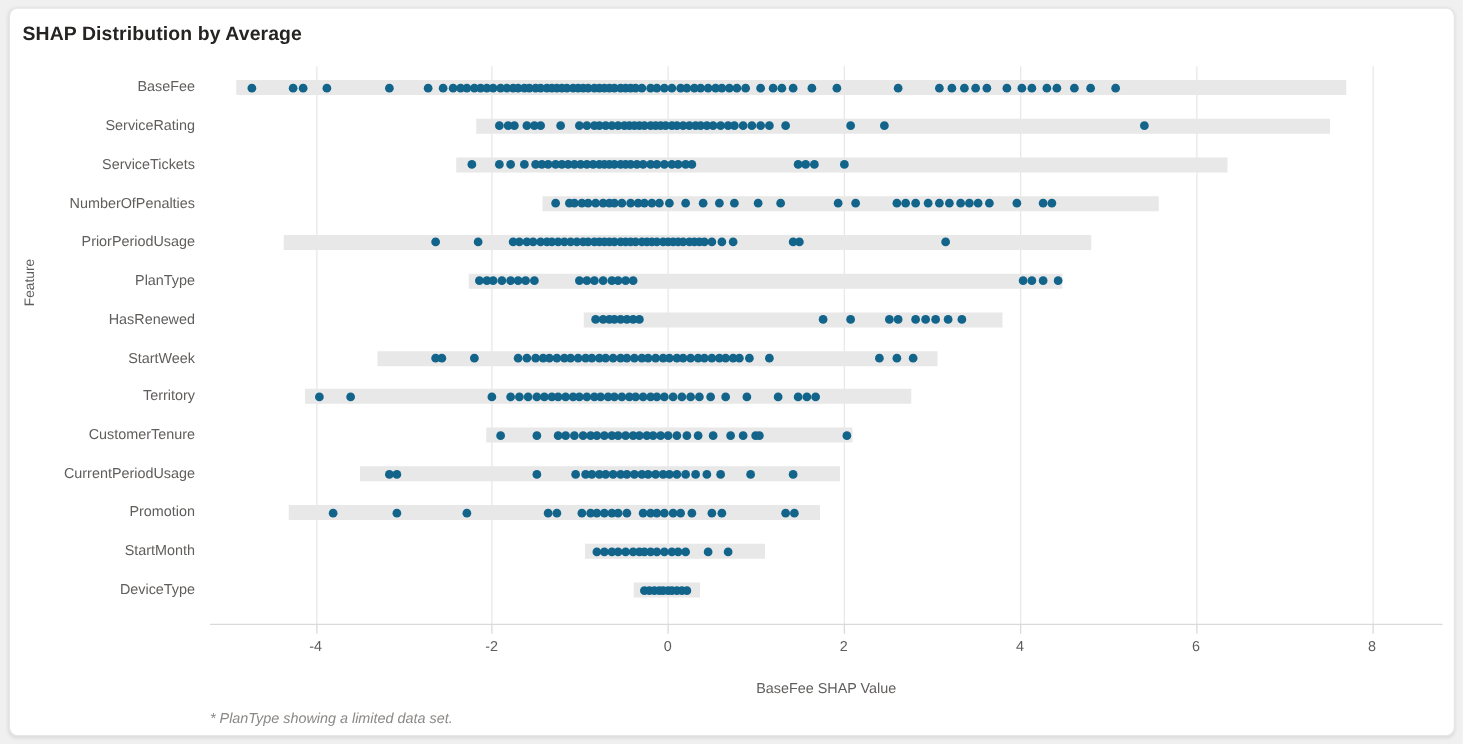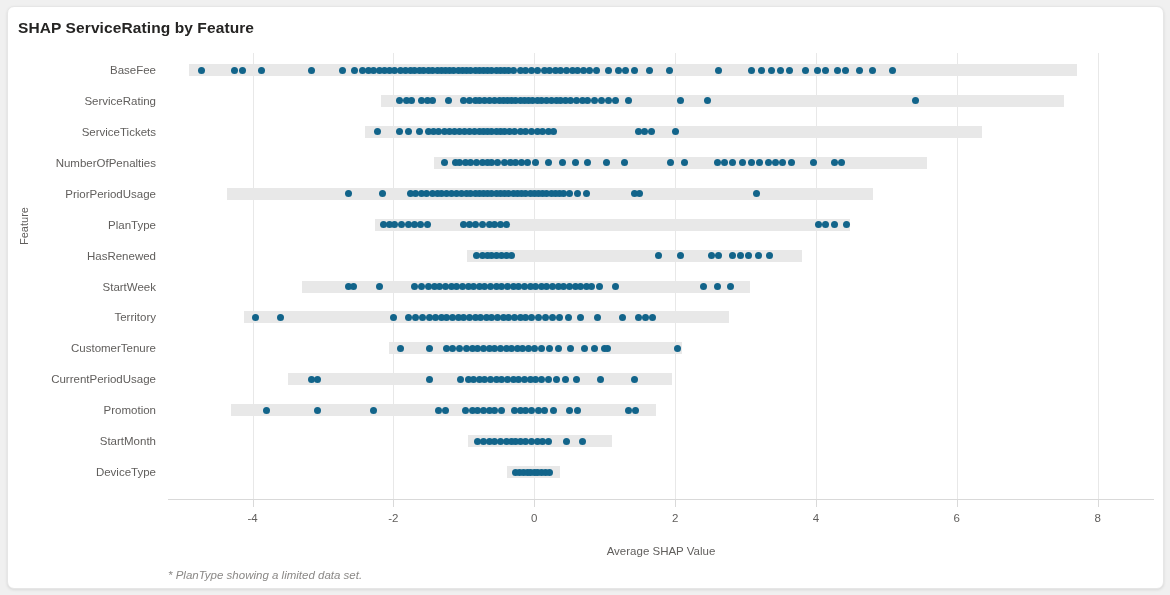--- a/index.html
+++ b/index.html
@@ -128,21 +128,21 @@
     font-style: italic;
     color: #8a8886;
     white-space: nowrap;
   }
 </style>
 </head>
 <body>
 
 <div id="card">
 
-  <div id="title">SHAP ServiceRating by Feature</div>
+  <div id="title">SHAP Distribution by Average</div>
 
   <div id="plot-wrap">
 
     <div id="y-axis-title">Feature</div>
 
     <div id="ytick-layer">
         <div class="ytick" style="top: 63.0138px;">BaseFee</div>
         <div class="ytick" style="top: 93.9481px;">ServiceRating</div>
         <div class="ytick" style="top: 124.882px;">ServiceTickets</div>
         <div class="ytick" style="top: 155.817px;">NumberOfPenalties</div>
@@ -666,19 +666,19 @@
           <div class="xtick" style="left: 366.229px;">0</div>
           <div class="tickmark" style="left: 507.086px;"></div>
           <div class="xtick" style="left: 507.086px;">2</div>
           <div class="tickmark" style="left: 647.943px;"></div>
           <div class="xtick" style="left: 647.943px;">4</div>
           <div class="tickmark" style="left: 788.8px;"></div>
           <div class="xtick" style="left: 788.8px;">6</div>
           <div class="tickmark" style="left: 929.657px;"></div>
           <div class="xtick" style="left: 929.657px;">8</div>
         </div>
-      <div id="x-axis-title">Average SHAP Value</div>
+      <div id="x-axis-title">BaseFee SHAP Value</div>
     </div>
 
   </div>
 
   <div id="footnote">* PlanType showing a limited data set.</div>
 </div>
 
 </body></html>

